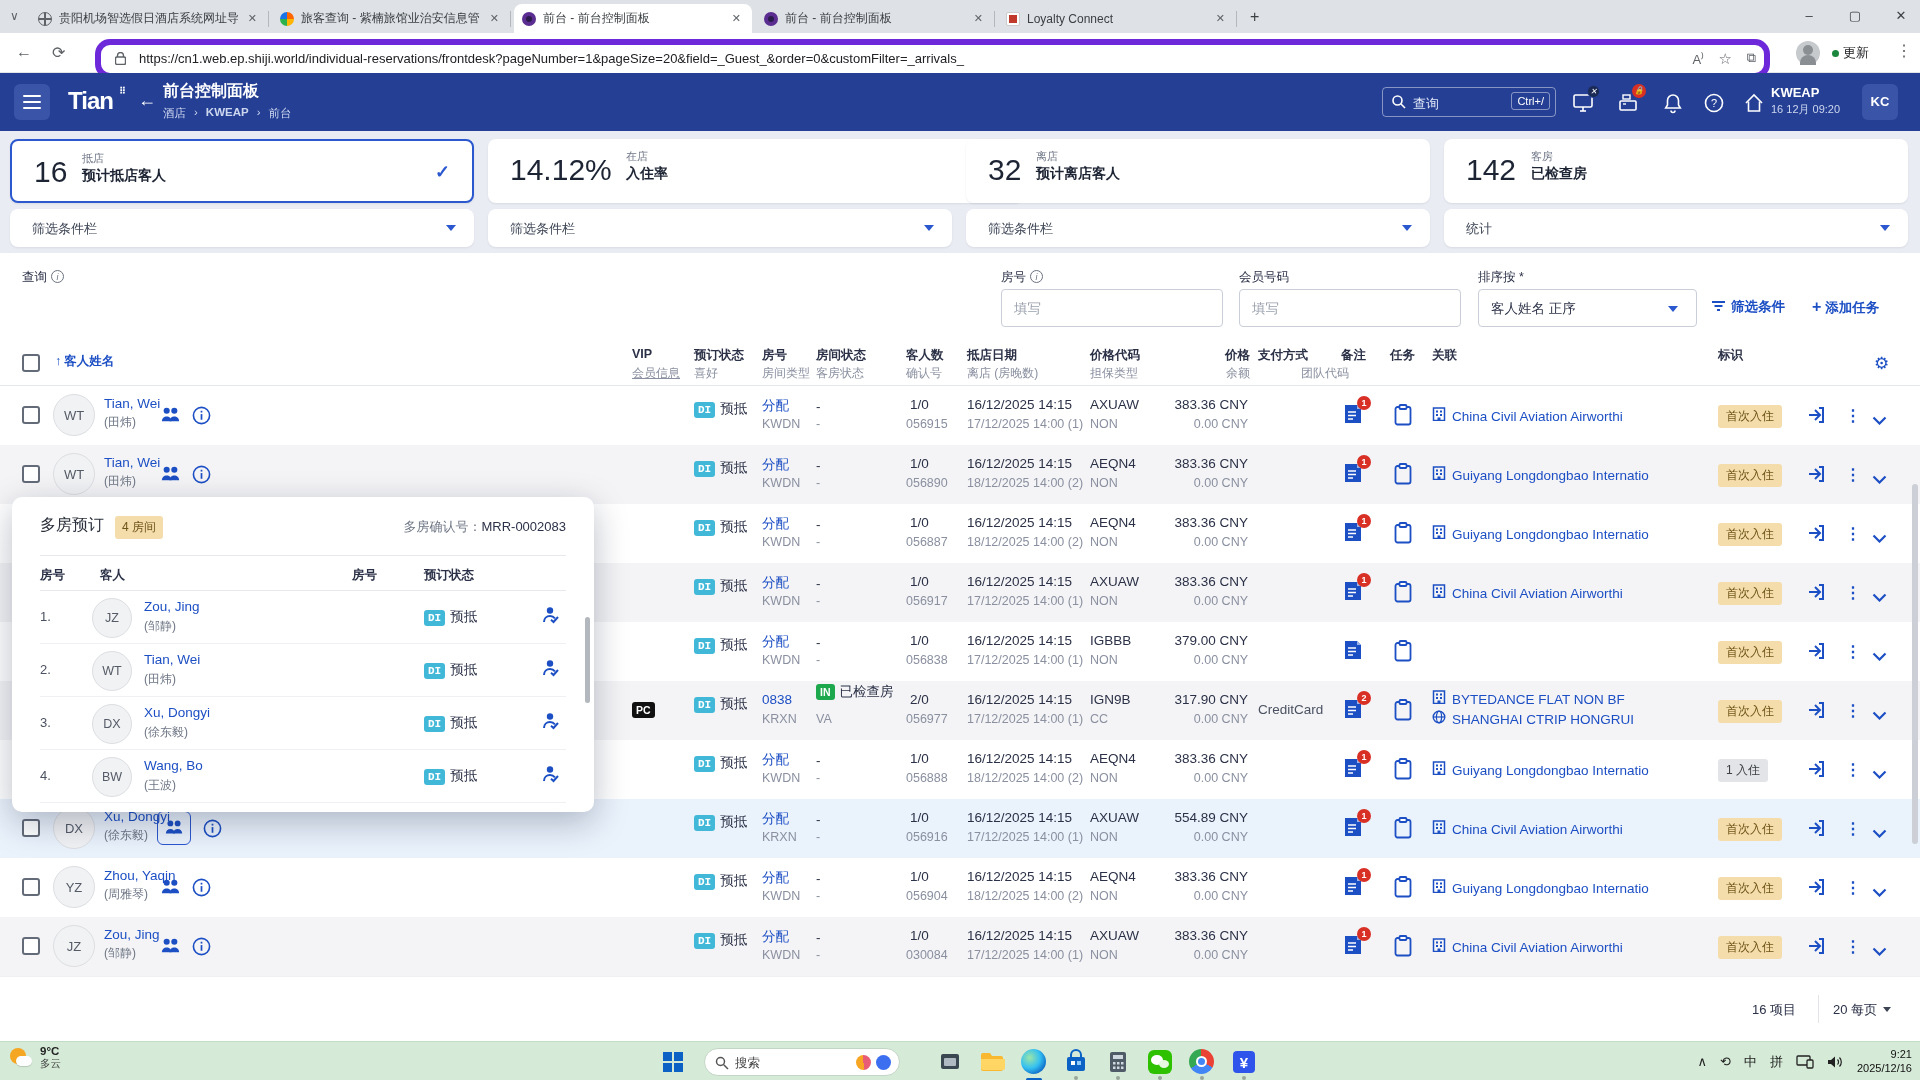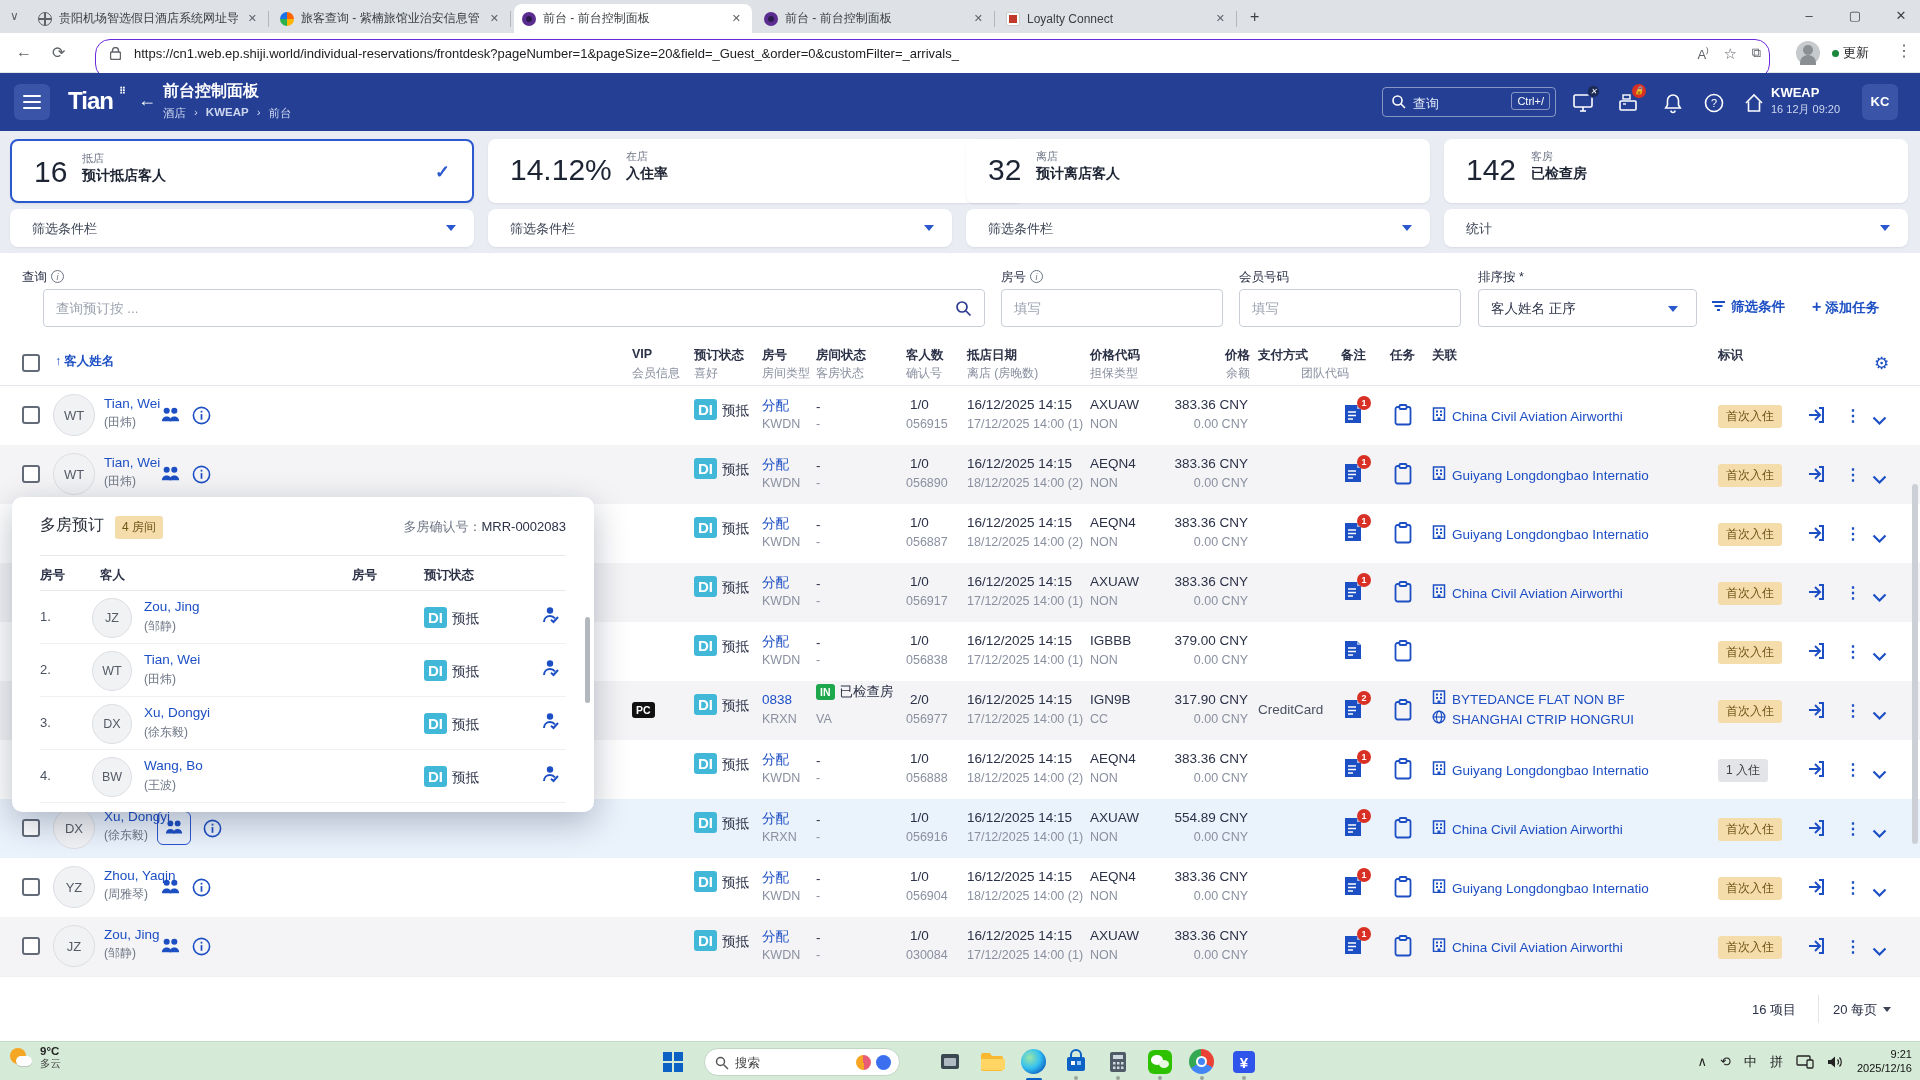--- a/index.html
+++ b/index.html
@@ -20,21 +20,21 @@
   .fav.colorful { background:conic-gradient(#f60 0 25%,#ffb400 0 50%,#2bb24c 0 75%,#1a73e8 0); }
   .fav.purple { background:#5b2d91; }
   .fav.purple:after{content:"";position:absolute;left:4px;top:4px;width:6px;height:6px;border-radius:50%;background:#2b1b4d;}
   .fav.red { background:#fff; border:1px solid #ccc; border-radius:2px; }
   .fav.red:after{content:"";position:absolute;left:2px;top:2px;width:8px;height:8px;background:#c0392b;}
   .tabsearch { position:absolute; left:10px; top:9px; color:#5f6368; font-size:12px; }
   .newtab { position:absolute; left:1250px; top:8px; color:#3c4043; font-size:16px; }
   .wctl { position:absolute; top:8px; color:#3c4043; font-size:13px; width:30px; text-align:center; }
   #addrbar { position:absolute; left:0; top:33px; width:1920px; height:40px; background:#fff; border-bottom:1px solid #e3e5e8; }
   .navbtn { position:absolute; top:10px; color:#5f6368; font-size:16px; }
-  #omnibox { position:absolute; left:95px; top:6px; width:1675px; height:40px; border:1px solid #6d28d9; border-radius:15px; background:#fff; }
+  #omnibox { position:absolute; left:95px; top:6px; width:1675px; height:40px; border:6px solid #6d28d9; border-radius:15px; background:#fff; }
   #omnibox .lock { position:absolute; left:14px; top:7px; }
   #urltext { position:absolute; left:38px; top:6px; font-size:13px; color:#202124; white-space:nowrap; }
   .omni-r { position:absolute; top:5px; color:#5f6368; font-size:13px; }
   .avatar-browser { position:absolute; left:1796px; top:8px; width:24px; height:24px; border-radius:50%; background:#c7cacd; }
   .avatar-browser:after{content:"";position:absolute;left:7px;top:4px;width:10px;height:10px;border-radius:50%;background:#8a8f94;}
   .avatar-browser:before{content:"";position:absolute;left:4px;top:14px;width:16px;height:10px;border-radius:8px 8px 0 0;background:#8a8f94;}
   #updbtn { position:absolute; left:1832px; top:11px; font-size:13px; color:#202124; }
   #updbtn i { display:inline-block; width:7px; height:7px; border-radius:50%; background:#1a873c; margin-right:4px; }
 
   
@@ -90,21 +90,21 @@
   .bg-w { background:#fff; } .bg-g { background:#f4f4f6; } .bg-b { background:#eaf2fc; }
   .l1 { font-size:13.5px; color:#2b3147; white-space:nowrap; }
   .l2 { font-size:12.5px; color:#8a90a0; white-space:nowrap; }
   .rt { text-align:right; }
   .linkblue { color:#1d4fc4; }
   .gavatar { position:absolute; left:53px; top:8px; width:42px; height:42px; border-radius:50%; background:#f1f2f4; border:1px solid #dcdee2; color:#555b66; font-size:13px; text-align:center; line-height:41px; }
   .gname { position:absolute; left:104px; top:10px; }
   .gname .n1 { font-size:13.5px; color:#1d4fc4; }
   .gname .n2 { font-size:12px; color:#6e7685; margin-top:3px; }
   .badge { display:inline-block; border-radius:3px; font-weight:bold; text-align:center; }
-  .b-di { background:#41b8d8; color:#fff; font-size:15px; padding:2px 4px; margin-right:5px; }
+  .b-di { background:#41b8d8; color:#fff; font-size:11px; padding:2px 4px; margin-right:5px;font-family:Liberation Mono, monospace; }
   .b-in { background:#1ea84e; color:#fff; font-size:10.5px; padding:2px 4px; margin-right:5px; }
   .b-pc { background:#111; color:#fff; font-size:10.5px; padding:2px 4px; }
   .tagpill { position:absolute; left:1718px; top:19px; font-size:12px; padding:3px 8px; border-radius:3px; white-space:nowrap; }
   .tag-gold { background:#f5dcab; color:#6d5518; }
   .tag-gray { background:#e3e4e7; color:#3c4043; }
   .noteswrap { position:absolute; left:1342px; top:17px; }
   .redcnt { position:absolute; right:-8px; top:-7px; min-width:14px; height:14px; background:#d93025; border-radius:7px; color:#fff; font-size:9px; font-weight:bold; text-align:center; line-height:14px; padding:0 2px; }
   .kebab { color:#1d4fc4; font-size:16px; font-weight:bold; letter-spacing:0; }
   .grp-box { position:absolute; left:157px; top:12px; width:34px; height:34px; border:1.5px solid #2b57cf; border-radius:6px; }
   .grp-box svg { position:absolute; left:6px; top:6px; }
@@ -319,27 +319,20 @@
         </div>
         <div class="filtercard" style="left: 1444px; width: 464px;">
           <span class="lab">统计</span>
           <span class="caret"></span>
         </div>
       </div>
     </div>
 
   <div id="querysec">
     <span class="flabel" style="left:22px;"><span>查询</span><i class="info-i">i</i></span>
-    <div class="finput" style="left:43px; width:942px;">
-      <span class="ph">查询预订按 ...</span>
-      <svg style="position:absolute; right:12px; top:10px;" width="17" height="17" viewBox="0 0 17 17">
-          <circle cx="7" cy="7" r="5" fill="none" stroke="#2b3a8f" stroke-width="1.7"></circle>
-          <line x1="11" y1="11" x2="15.5" y2="15.5" stroke="#2b3a8f" stroke-width="1.7"></line>
-        </svg>
-    </div>
     <span class="flabel" style="left:1001px;"><span>房号</span><i class="info-i">i</i></span>
     <div class="finput" style="left:1001px; width:222px;">
         <span class="ph">填写</span>
       </div>
     <span class="flabel" style="left:1239px;">会员号码</span>
     <div class="finput" style="left:1239px; width:222px;">
         <span class="ph">填写</span>
       </div>
     <span class="flabel" style="left:1478px;">排序按 *</span>
     <div class="finput fselect" style="left:1478px; width:219px;">
@@ -354,21 +347,21 @@
         </svg><span>筛选条件</span>
     </span>
     <span class="linkbtn" style="left:1812px;"><span style="font-size:16px; margin-right:4px;">+</span><span>添加任务</span></span>
   </div>
 
   <div id="thead">
     <span class="cb" style="left:22px; top:14px;"></span>
     <span class="hcell1 bluehead" style="left:55px; top:13px;"><span style="margin-right:3px;">↑</span><span>客人姓名</span></span>
     <div id="hcols">
         <span class="hcell1" style="left: 632px;">VIP</span>
-        <span class="hcell2" style="left: 632px;">会员信息</span>
+        <span class="hcell2" style="left: 632px; text-decoration: underline;">会员信息</span>
         <span class="hcell1" style="left: 694px;">预订状态</span>
         <span class="hcell2" style="left: 694px;">喜好</span>
         <span class="hcell1" style="left: 762px;">房号</span>
         <span class="hcell2" style="left: 762px;">房间类型</span>
         <span class="hcell1" style="left: 816px;">房间状态</span>
         <span class="hcell2" style="left: 816px;">客房状态</span>
         <span class="hcell1" style="left: 906px;">客人数</span>
         <span class="hcell2" style="left: 906px;">确认号</span>
         <span class="hcell1" style="left: 967px;">抵店日期</span>
         <span class="hcell2" style="left: 967px;">离店 (房晚数)</span>

